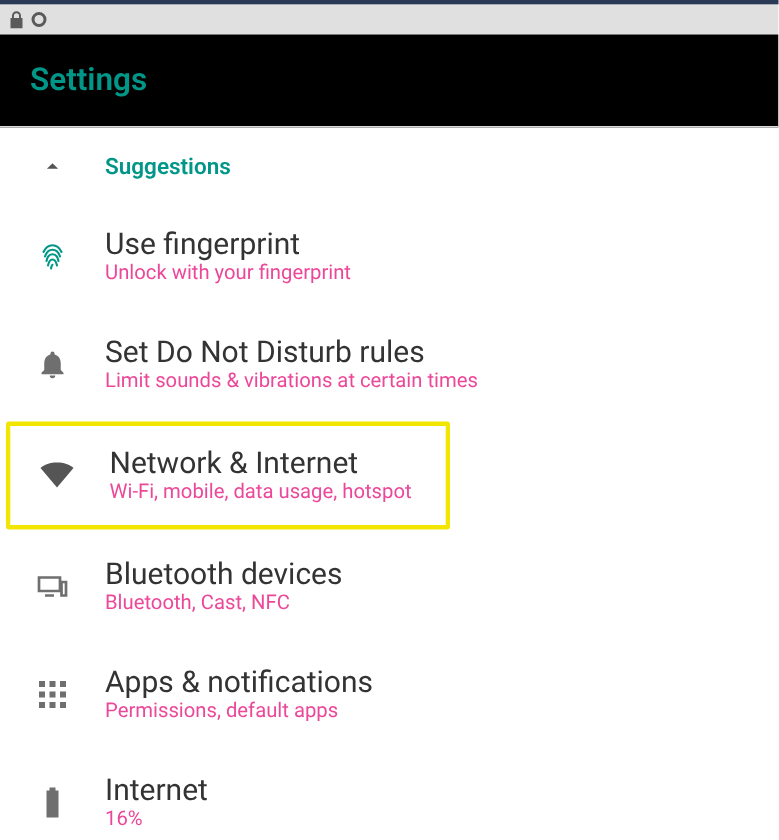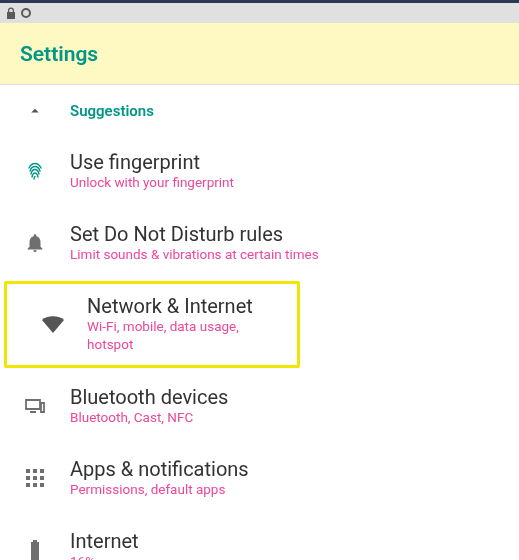--- a/index.html
+++ b/index.html
@@ -15,21 +15,21 @@
     height: 20px;
     background: #e0e0e0;
     display: flex;
     align-items: center;
     padding: 0 6px;
     gap: 4px;
   }
   .status-bar svg { display: block; }
   .app-bar {
     height: 62px;
-    background: #fef9c3;
+    background: #000000;
     display: flex;
     align-items: center;
     padding: 0 20px;
     border-bottom: 1px solid #dcdcdc;
   }
   .app-title {
     color: #009688;
     font-size: 21px;
     font-weight: 600;
   }
@@ -82,21 +82,20 @@
     color: #ec4899;
     font-size: 13.5px;
     line-height: 18px;
     margin-top: 1px;
   }
   .highlight-wrap {
     border: 3px solid #f2e500;
     border-radius: 2px;
     margin: 2px 6px 2px 4px;
     width: 296px;
-    padding-left: 15px;
   }
   .highlight-wrap .row { min-height: 66px; padding: 12px 14px; }
 </style>
 </head>
 <body>
 
 <div class="status-bar">
   <span>
     <svg width="10" height="12" viewBox="0 0 10 12">
         <path fill="#5a5a5a" d="M8 5V3.5a3 3 0 0 0-6 0V5H1v7h8V5H8zM3.3 3.5a1.7 1.7 0 1 1 3.4 0V5H3.3V3.5z"></path>

